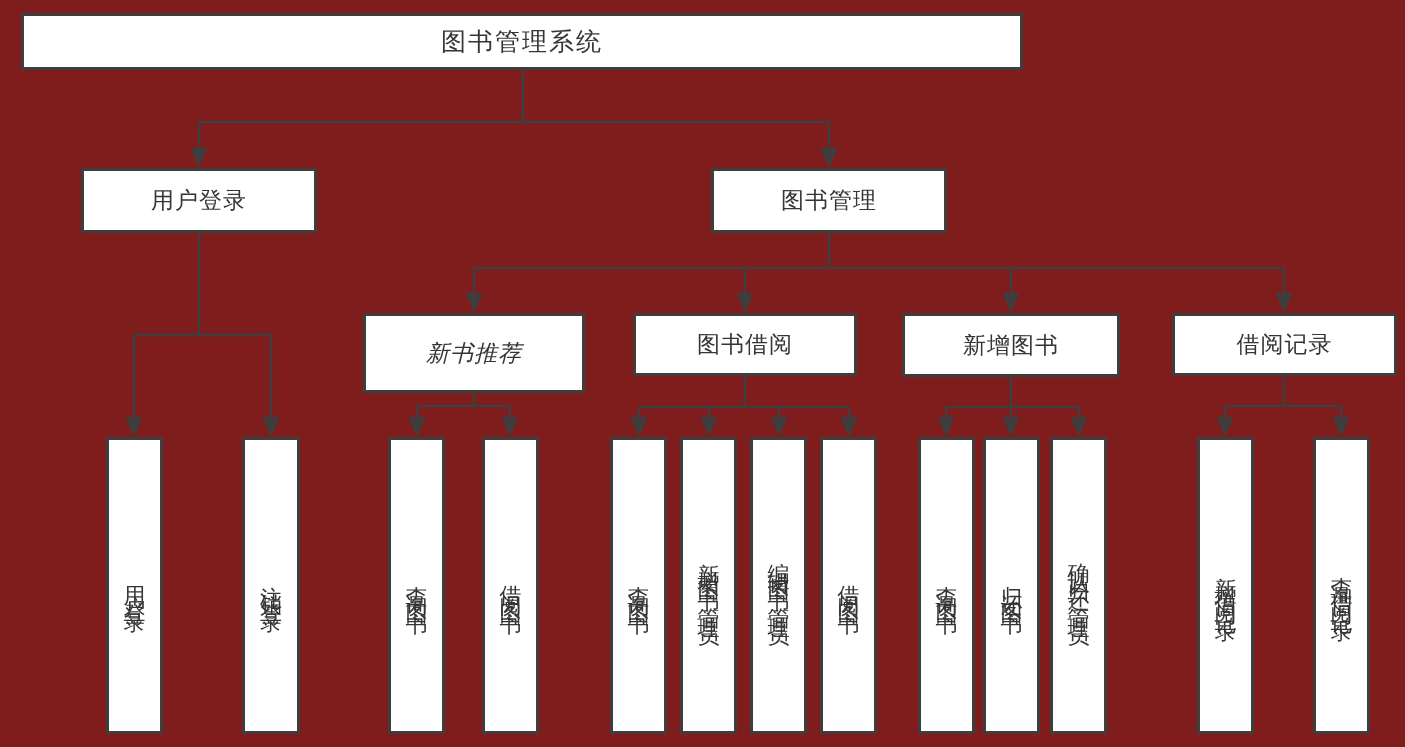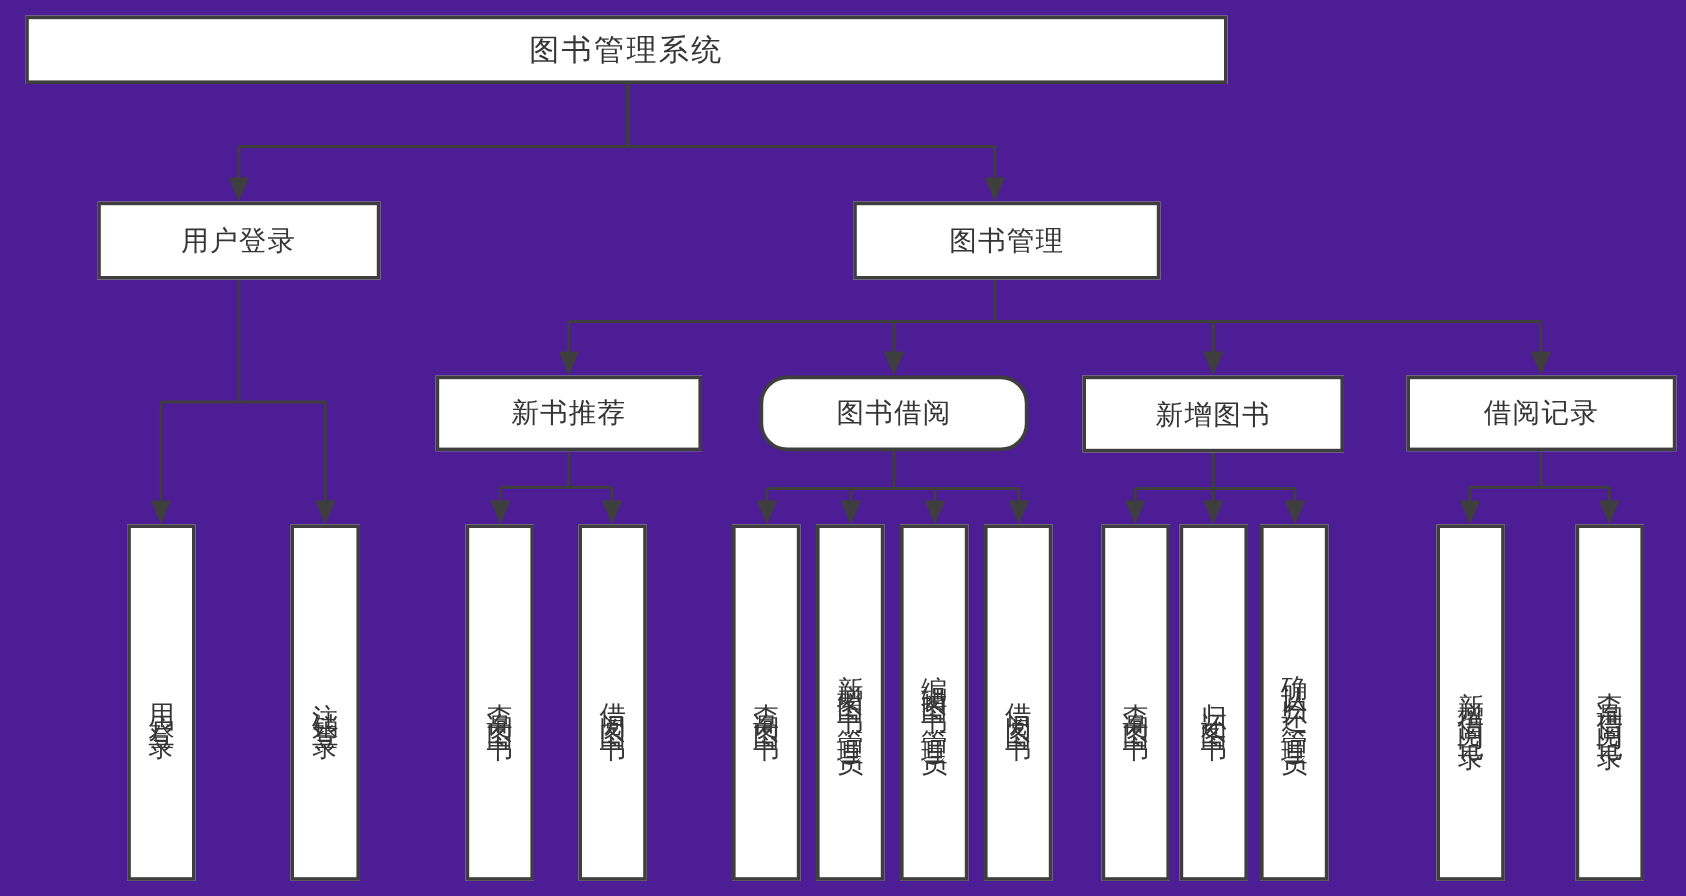--- a/index.html
+++ b/index.html
@@ -5,21 +5,21 @@
   html, body {
     margin: 0;
     padding: 0;
     background: #ffffff;
     font-family: "Liberation Sans", "DejaVu Sans", sans-serif;
   }
   #canvas {
     position: relative;
     width: 1405px;
     height: 747px;
-    background: #4c1d95;
+    background: #7f1d1d;
     overflow: hidden;
     color: #353535;
   }
   #connector-layer {
     position: absolute;
     left: 0; top: 0;
     width: 1405px; height: 747px;
   }
   .box {
     position: absolute;
@@ -88,28 +88,28 @@
       M1332.5 417 L1349.5 417 L1341 437 Z"></path>
   </svg>
 
   <div class="box lvl1" style="left:21px; top:13px; width:1002px; height:57px;">
     <span>图书管理系统</span>
   </div>
 
   <div class="box lvl2" style="left:81px; top:168px; width:236px; height:65px;">
     <span>用户登录</span>
   </div>
-  <div class="box lvl2" style="left:711px; top:168px; width:256px; height:65px;">
+  <div class="box lvl2" style="left:711px; top:168px; width:236px; height:65px;">
     <span>图书管理</span>
   </div>
 
-  <div class="box lvl3" style="left:363px; top:313px; width:222px; height:63px;">
+  <div class="box lvl3" style="left:363px; top:313px; width:222px; height:80px;font-style:italic;">
     <span>新书推荐</span>
   </div>
-  <div class="box lvl3" style="left:633px; top:313px; width:224px; height:63px;border-radius:23px;">
+  <div class="box lvl3" style="left:633px; top:313px; width:224px; height:63px;">
     <span>图书借阅</span>
   </div>
   <div class="box lvl3" style="left:902px; top:313px; width:218px; height:64px;">
     <span>新增图书</span>
   </div>
   <div class="box lvl3" style="left:1172px; top:313px; width:225px; height:63px;">
     <span>借阅记录</span>
   </div>
 
   <div class="box vert" style="left:106px; top:437px; width:57px; height:297px;">

